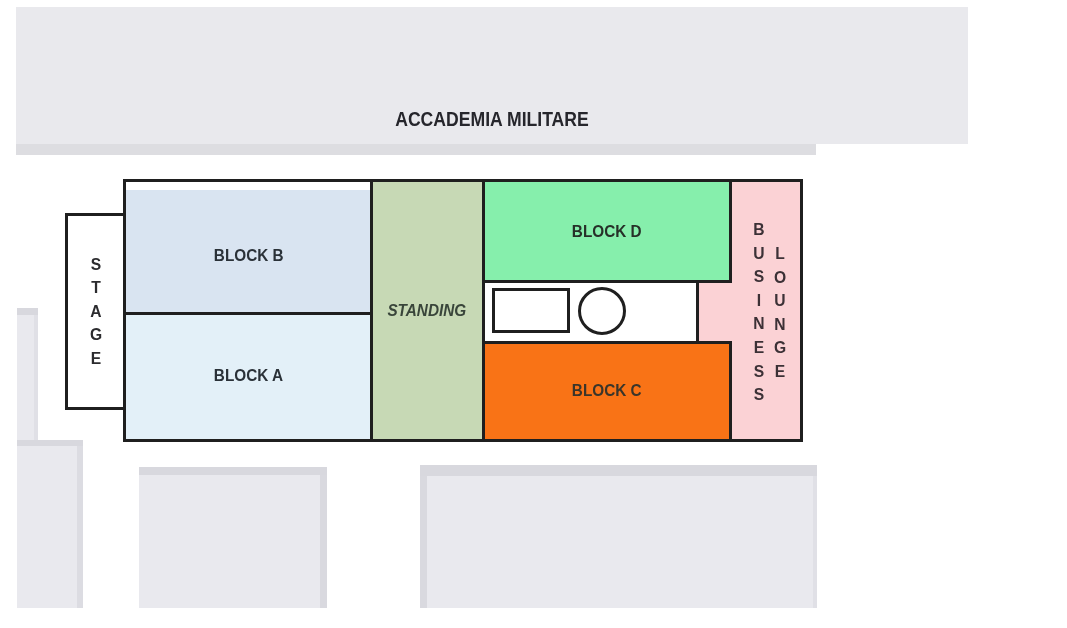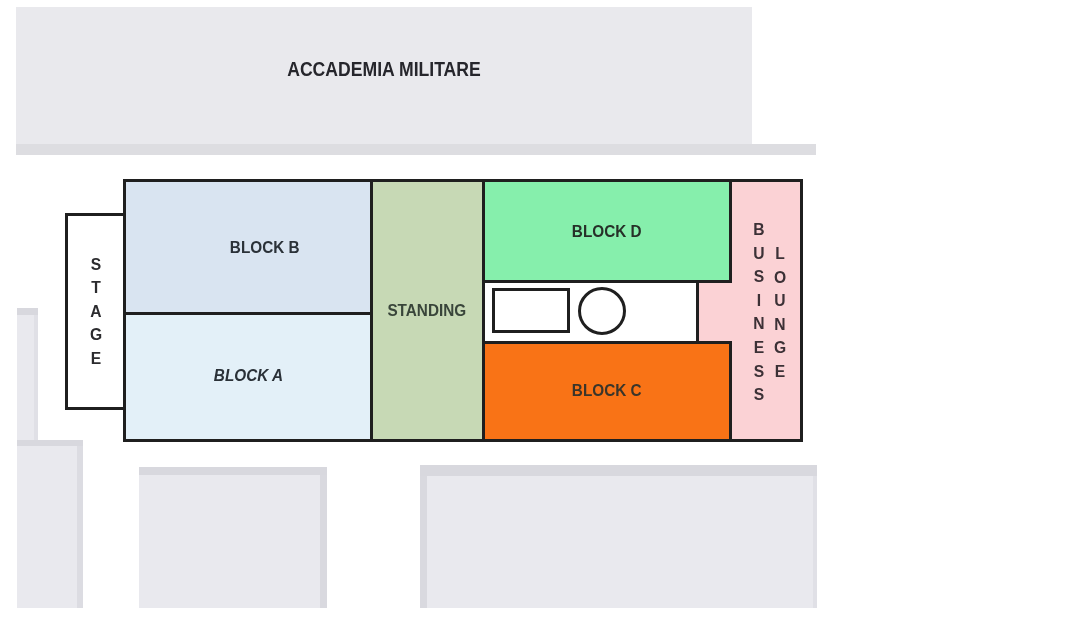--- a/index.html
+++ b/index.html
@@ -2,22 +2,22 @@
 <html><head>
 <meta charset="utf-8">
 <style>
   html,body{margin:0;padding:0;background:#ffffff;}
   .screen{
     position:relative;width:1067px;height:628px;background:#ffffff;overflow:hidden;
     font-family:"Liberation Sans",sans-serif;
   }
   
   .banner{
-    position:absolute;left:16px;top:7px;width:736px;height:137px;background:#e9e9ed;
-    display:flex;align-items:center;justify-content:center;
+    position:absolute;left:16px;top:7px;width:952px;height:137px;background:#e9e9ed;
+    display:flex;align-items:flex-end;justify-content:center;
   }
   .banner-shadow{position:absolute;left:16px;top:144px;width:800px;height:11px;background:#dddde1;}
   .banner-title{
     font-size:20px;font-weight:700;color:#26262c;letter-spacing:0px;
     transform:scaleX(0.88);transform-origin:center bottom;padding-bottom:13px;white-space:nowrap;
   }
   
   .stage{
     position:absolute;left:65px;top:213px;width:61px;height:197px;background:#ffffff;
     border:3px solid #1f1f1f;box-sizing:border-box;
@@ -32,22 +32,22 @@
   
   .plan{
     position:absolute;left:123px;top:179px;width:680px;height:263px;
     border:3px solid #1f1f1f;box-sizing:border-box;background:#ffffff;
   }
   .region{position:absolute;display:flex;align-items:center;justify-content:center;}
   .lbl{
     font-size:17px;font-weight:700;white-space:nowrap;
     transform:scaleX(0.9);transform-origin:center;
   }
-  .region-b{left:0;top:0;width:245px;height:131px;padding-left:16px;}
-  .region-a{left:0;top:131px;width:245px;height:126px;font-style:italic;}
+  .region-b{left:0;top:8px;width:245px;height:131px;}
+  .region-a{left:0;top:131px;width:245px;height:126px;}
   .region-standing{left:245px;top:0;width:112px;height:257px;}
   .region-d{left:357px;top:0;width:248px;height:99px;}
   .region-white{left:357px;top:99px;width:214px;height:61px;background:#ffffff;}
   .region-c{left:357px;top:160px;width:248px;height:97px;}
   .region-pink-main{left:605px;top:0;width:69px;height:257px;}
   .region-pink-jut{left:571px;top:99px;width:34px;height:61px;}
   .region-b .lbl,.region-a .lbl{color:#2a3138;}
   .region-standing .lbl{color:#39453a;}
   .region-d .lbl{color:#263028;}
   .region-c .lbl{color:#3a352a;}
@@ -106,21 +106,21 @@
   </div>
 
   <div class="plan">
 
     <div class="region region-b" style="background: rgb(217, 228, 241);">
       <span class="lbl">BLOCK B</span>
     </div>
     <div class="region region-a" style="background: rgb(227, 240, 248);">
       <span class="lbl">BLOCK A</span>
     </div>
-    <div class="region region-standing" style="background: rgb(199, 217, 181);">
+    <div class="region region-standing" style="background: rgb(199, 217, 181); font-style: italic;">
       <span class="lbl">STANDING</span>
     </div>
     <div class="region region-d" style="background: #86efac;">
       <span class="lbl">BLOCK D</span>
     </div>
     <div class="region region-white"></div>
     <div class="region region-c" style="background: #f97316;">
       <span class="lbl">BLOCK C</span>
     </div>
     <div class="region region-pink-jut" style="background: rgb(251, 210, 213);"></div>

